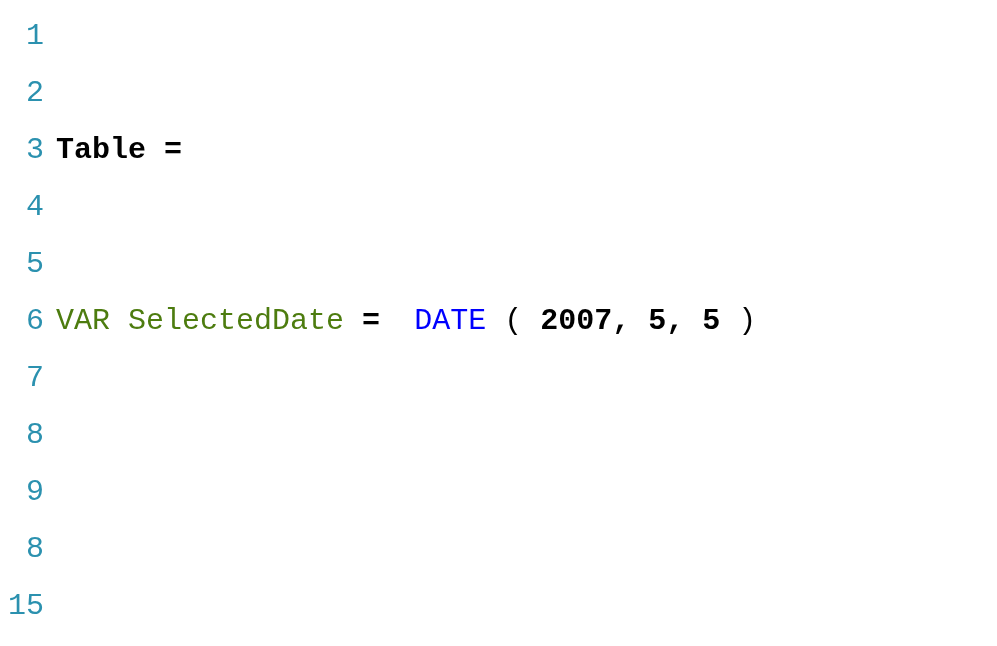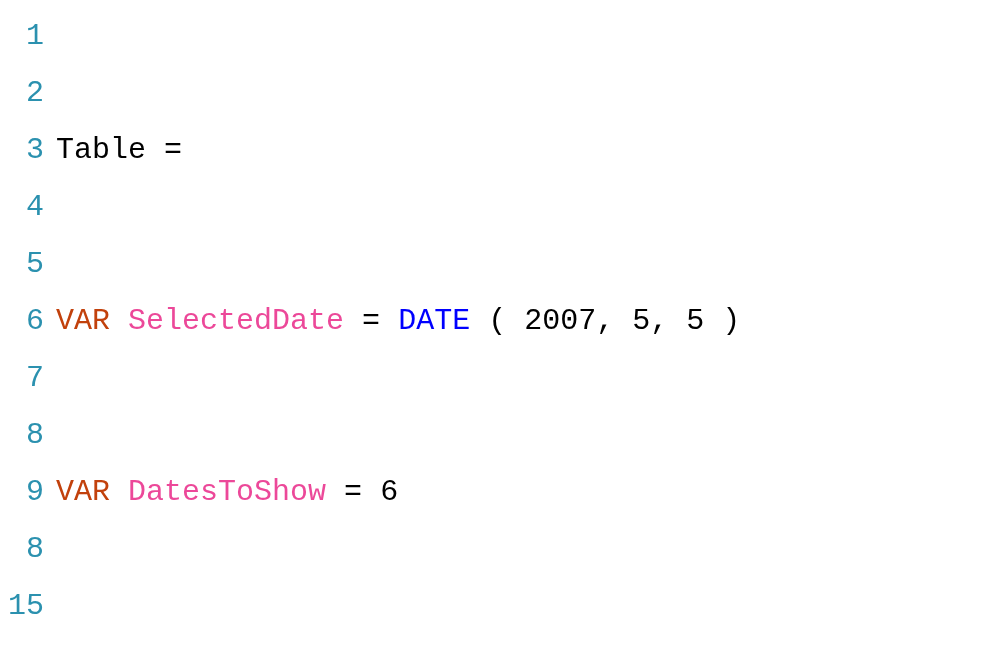--- a/index.html
+++ b/index.html
@@ -23,24 +23,24 @@
     .gutter div {
       height: 57px;
     }
     .code {
       white-space: pre;
       color: #000000;
     }
     .code div {
       height: 57px;
     }
-    .black { color: #000000; }
-    .keyword { color: #c2410c; text-align: center; }
-    .teal { color: #ec4899; }
-    .func { color: #0000ff; }
+    .black { color: #000000; font-weight: bold; }
+    .keyword { color: #4d7c0f; text-align: center; }
+    .teal { color: #4d7c0f; }
+    .func { color: #0000ff; margin-left: 16px; }
     .paren { color: #000000; }
   </style>
 </head>
 <body>
 
 <div class="code-editor">
   <div class="gutter">
     <div>1</div>
     <div>2</div>
     <div>3</div>
@@ -49,21 +49,20 @@
     <div>6</div>
     <div>7</div>
     <div>8</div>
     <div>9</div>
     <div>8</div>
     <div>15</div>
   </div>
   <div class="code">
     <div><span class="black">Table </span><span class="black">=</span></div>
     <div><span class="keyword">VAR</span><span> </span><span class="teal">SelectedDate</span><span> </span><span class="black">=</span><span> </span><span class="func">DATE</span><span> </span><span class="paren">(</span><span class="black"> 2007, 5, 5 </span><span class="paren">)</span></div>
-    <div><span class="keyword">VAR</span><span> </span><span class="teal">DatesToShow</span><span> </span><span class="black">=</span><span> </span><span class="black">6</span></div>
     <div></div>
     
     
     
     
     
     
     
   </div>
 </div>

